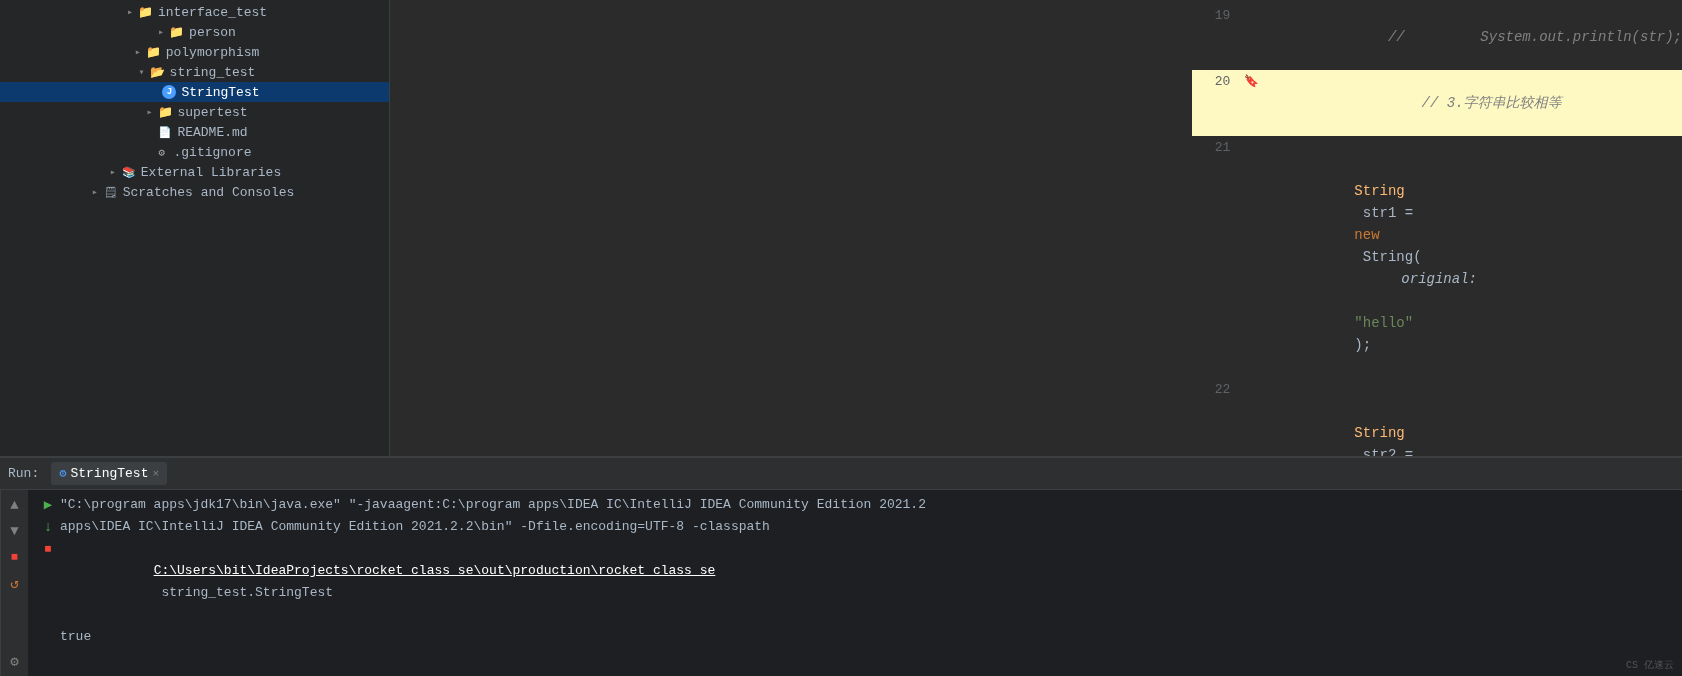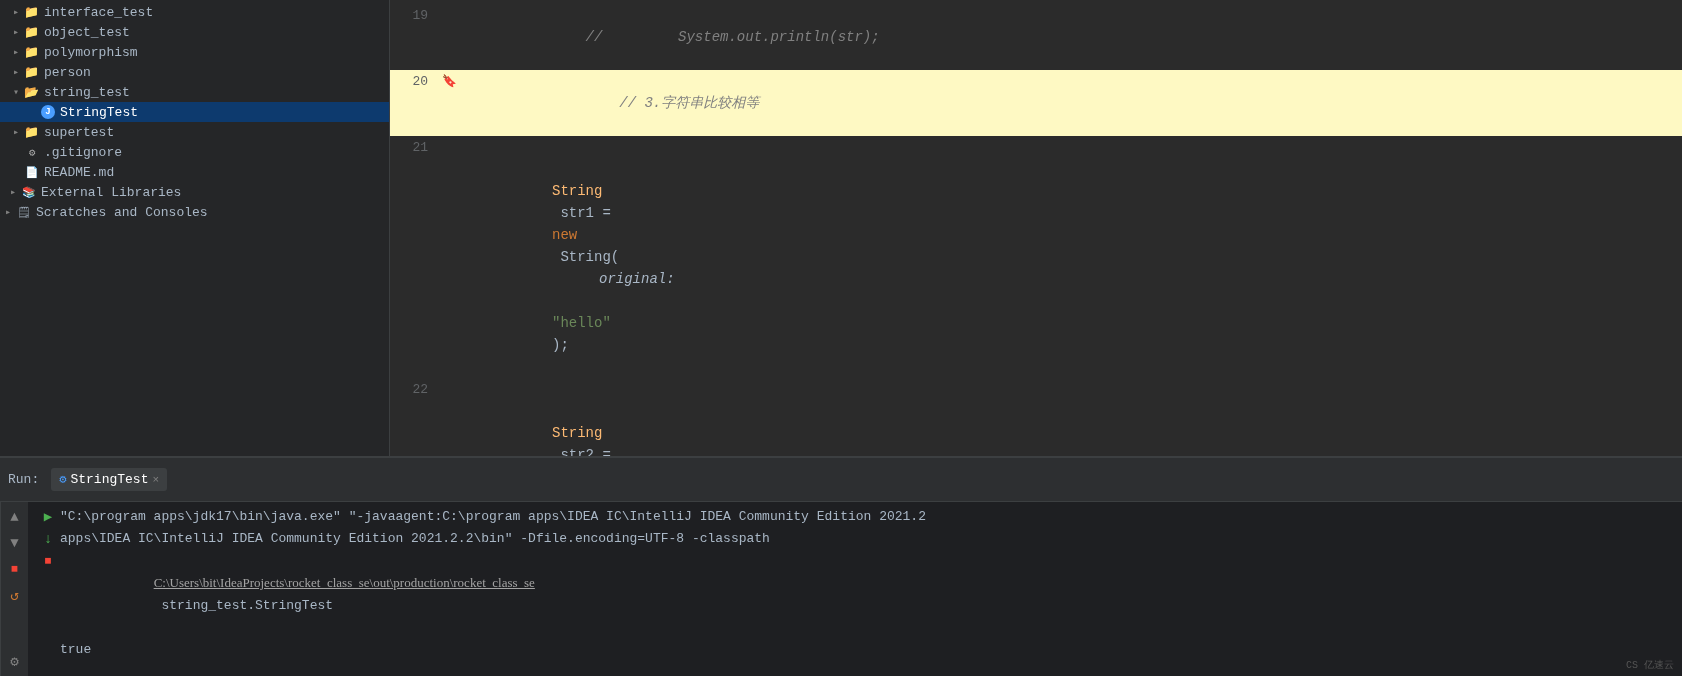--- a/index.html
+++ b/index.html
@@ -31,20 +31,21 @@
       padding-top: 2px;
     }
 
     .tree-item {
       display: flex;
       align-items: center;
       padding: 2px 8px 2px 0;
       cursor: pointer;
       font-size: 13px;
       white-space: nowrap;
+      justify-content: center;
     }
     .tree-item.selected {
       background: #0d3a6e;
     }
 
     .tree-arrow {
       width: 16px;
       height: 16px;
       display: inline-flex;
       align-items: center;
@@ -111,20 +112,21 @@
     .indent-1 { padding-left: 8px; }
     .indent-2 { padding-left: 24px; }
 
     
     .editor-area {
       flex: 1;
       background: #2b2b2b;
       overflow: hidden;
       display: flex;
       flex-direction: column;
+      align-items: flex-end;
     }
 
     .code-container {
       flex: 1;
       overflow: auto;
       padding: 4px 0;
     }
 
     .code-line {
       display: flex;
@@ -179,21 +181,21 @@
       background: #1e1f22;
       border-top: 2px solid #3c3f41;
       display: flex;
       flex-direction: column;
     }
 
     .panel-tabs {
       display: flex;
       align-items: center;
       background: #2d2f31;
-      height: 44px;
+      height: 32px;
       padding: 0 8px;
       border-bottom: 1px solid #3c3f41;
       gap: 4px;
     }
 
     .panel-tab {
       display: flex;
       align-items: center;
       gap: 4px;
       padding: 4px 8px;
@@ -252,24 +254,23 @@
     .stop-icon { color: #f44336; }
 
     .console-text {
       color: #a9b7c6;
       flex: 1;
       white-space: pre-wrap;
       font-family: 'Consolas', 'Courier New', monospace;
     }
 
     .link-text {
-      color: #a3a3a3;
+      color: #ffffff;
       text-decoration: underline;
       cursor: pointer;
-      font-family: Liberation Serif, serif;
     }
 
     .panel-side-icons {
       display: flex;
       flex-direction: column;
       align-items: center;
       width: 28px;
       background: #2d2f31;
       border-left: 1px solid #3c3f41;
       padding: 4px 0;
@@ -310,42 +311,35 @@
   <div class="sidebar">
 
     <div class="tree-item indent-1">
       <span class="tree-arrow closed"></span>
       <span class="tree-icon">
           <span class="folder-icon"></span>
         </span>
       <span class="item-label">interface_test</span>
     </div>
 
+
     <div class="tree-item indent-1">
       <span class="tree-arrow closed"></span>
       <span class="tree-icon">
           <span class="folder-icon"></span>
         </span>
-      <span class="item-label">object_test</span>
+      <span class="item-label">person</span>
     </div>
 
     <div class="tree-item indent-1">
       <span class="tree-arrow closed"></span>
       <span class="tree-icon">
           <span class="folder-icon"></span>
         </span>
       <span class="item-label">polymorphism</span>
-    </div>
-
-    <div class="tree-item indent-1">
-      <span class="tree-arrow closed"></span>
-      <span class="tree-icon">
-          <span class="folder-icon"></span>
-        </span>
-      <span class="item-label">person</span>
     </div>
 
     <div class="tree-item indent-1">
       <span class="tree-arrow open"></span>
       <span class="tree-icon">
           <span class="folder-open-icon"></span>
         </span>
       <span class="item-label">string_test</span>
     </div>
 
@@ -362,31 +356,31 @@
       <span class="tree-icon">
           <span class="folder-icon"></span>
         </span>
       <span class="item-label">supertest</span>
     </div>
 
 
     <div class="tree-item indent-1">
       <span class="tree-arrow empty"></span>
       <span class="tree-icon">
+          <span class="md-icon"></span>
+        </span>
+      <span class="item-label">README.md</span>
+    </div>
+
+    <div class="tree-item indent-1">
+      <span class="tree-arrow empty"></span>
+      <span class="tree-icon">
           <span class="git-icon"></span>
         </span>
       <span class="item-label">.gitignore</span>
-    </div>
-
-    <div class="tree-item indent-1">
-      <span class="tree-arrow empty"></span>
-      <span class="tree-icon">
-          <span class="md-icon"></span>
-        </span>
-      <span class="item-label">README.md</span>
     </div>
 
 
     <div class="tree-item indent-0" style="padding-left:5px;">
       <span class="tree-arrow closed"></span>
       <span class="tree-icon">
           <span class="lib-icon"></span>
         </span>
       <span class="item-label">External Libraries</span>
     </div>

